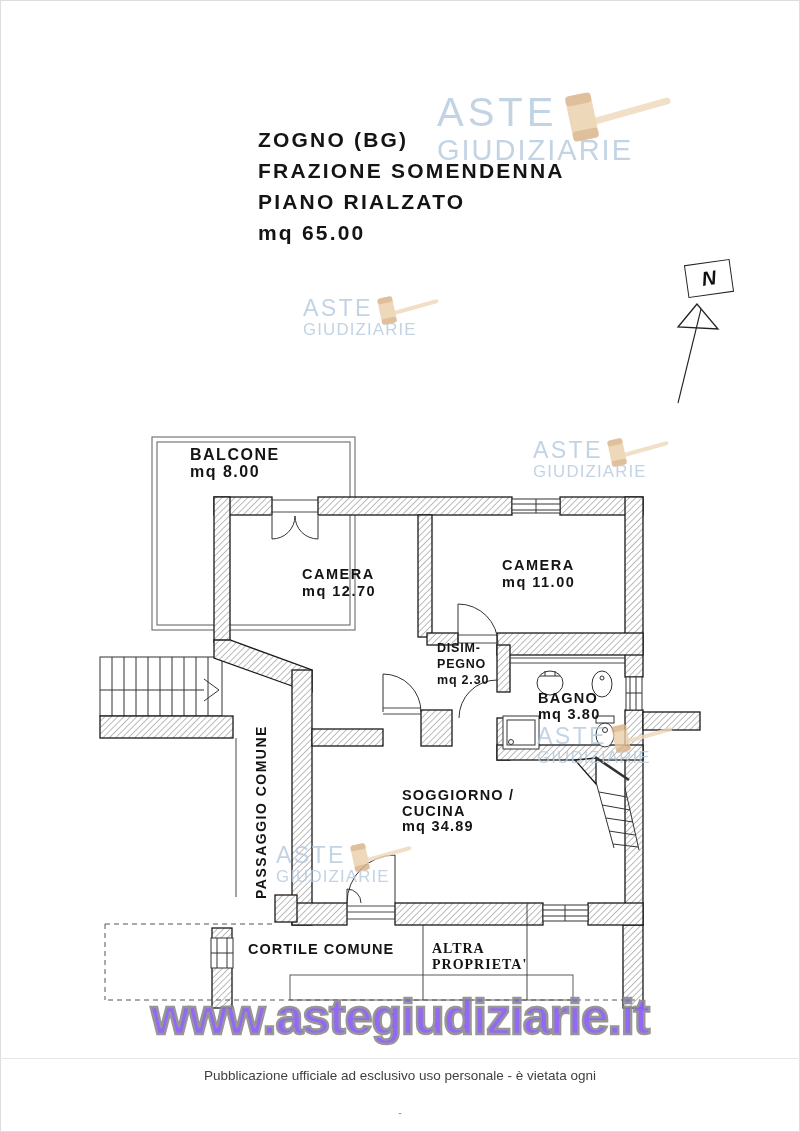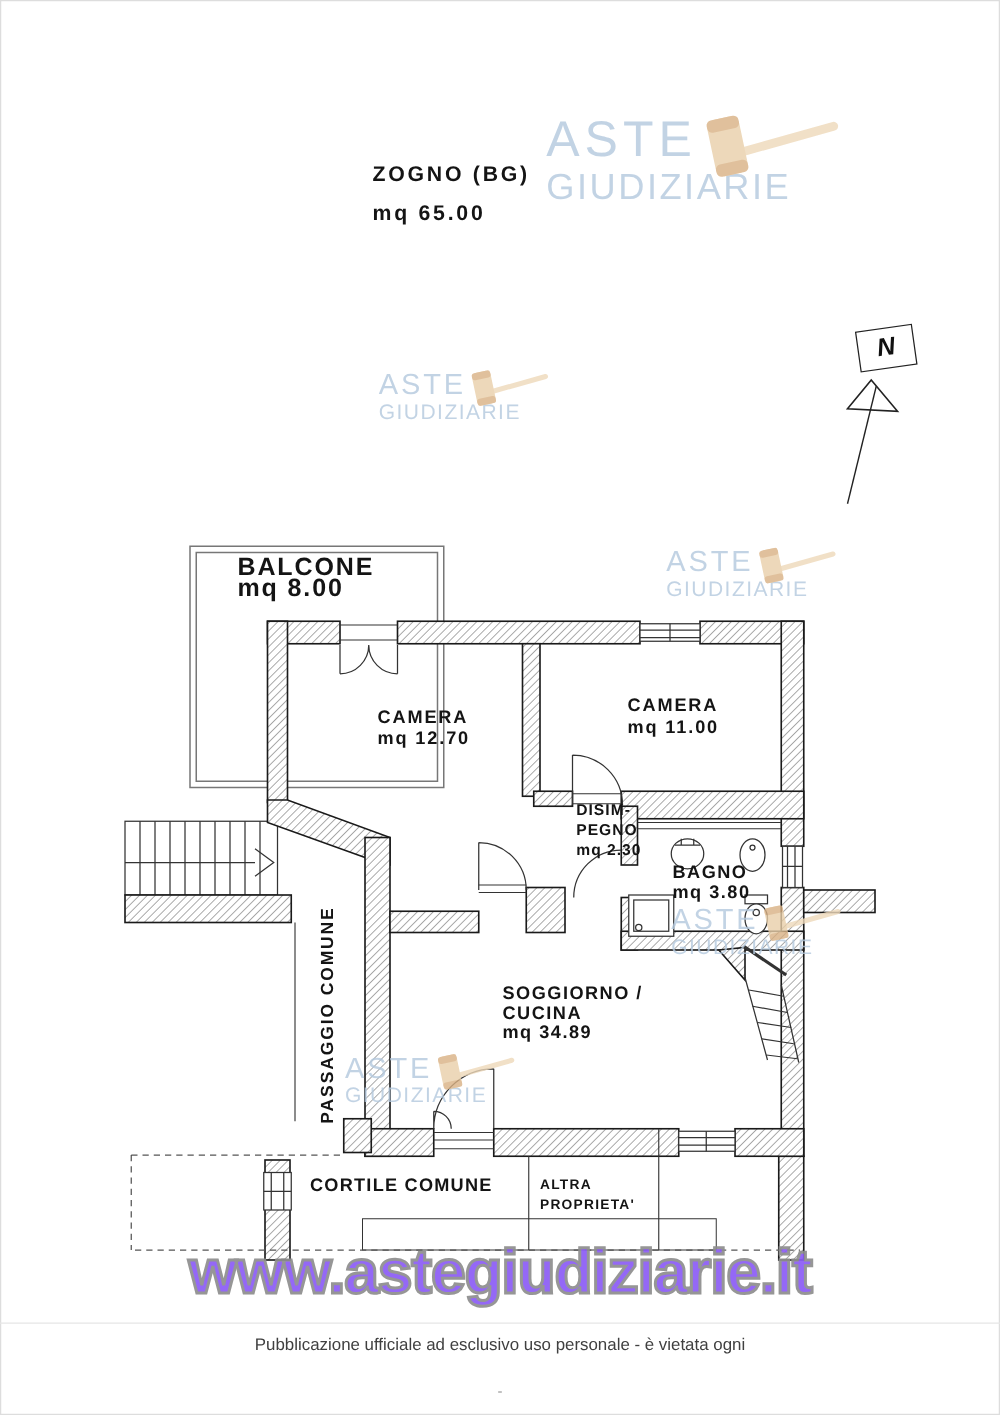--- a/index.html
+++ b/index.html
@@ -4,31 +4,31 @@
 <style>
   html,body{margin:0;padding:0;background:#fff;}
   #page{position:relative;width:800px;height:1132px;background:#fff;overflow:hidden;
         font-family:"Liberation Sans",sans-serif;box-shadow:inset 0 0 0 1px #ddd;}
   svg{display:block;}
   #plan-svg{position:absolute;left:0;top:0;z-index:1;}
 
   .lbl{position:absolute;z-index:2;font-weight:bold;color:#141414;white-space:nowrap;}
   .lbl div{white-space:nowrap;}
 
-  #header-block{left:258px;top:124px;font-size:17px;line-height:31px;letter-spacing:2.2px;margin-left:40px;}
-  #lbl-balcone{left:190px;top:446px;font-size:20px;line-height:17px;letter-spacing:1.5px;}
+  #header-block{left:258px;top:124px;font-size:21px;line-height:31px;letter-spacing:2.2px;}
+  #lbl-balcone{left:190px;top:446px;font-size:16px;line-height:17px;letter-spacing:1.5px;}
   #lbl-camera1{left:302px;top:566px;font-size:14.5px;line-height:16.5px;letter-spacing:1.5px;}
   #lbl-camera2{left:502px;top:557px;font-size:14.5px;line-height:17px;letter-spacing:1.5px;}
-  #lbl-disimpegno{left:437px;top:640px;font-size:12.5px;line-height:16px;letter-spacing:0.8px;margin-left:24px;}
+  #lbl-disimpegno{left:437px;top:640px;font-size:12.5px;line-height:16px;letter-spacing:0.8px;}
   #lbl-bagno{left:538px;top:691px;font-size:14.5px;line-height:15.5px;letter-spacing:1.2px;}
   #lbl-soggiorno{left:402px;top:788px;font-size:14.5px;line-height:15.5px;letter-spacing:1.2px;}
   #lbl-passaggio{left:261px;top:812px;transform:translate(-50%,-50%) rotate(-90deg);
                  font-size:14px;letter-spacing:1.5px;}
   #lbl-cortile{left:248px;top:941px;font-size:14.5px;letter-spacing:1px;text-align:center;}
-  #lbl-altra{left:432px;top:941px;font-size:11px;line-height:15.5px;letter-spacing:1px;}
+  #lbl-altra{left:432px;top:941px;font-size:14px;line-height:15.5px;letter-spacing:1px;font-family:Liberation Serif, serif;}
 
   #compass-box{position:absolute;z-index:2;left:686px;top:262px;width:44px;height:31px;
                border:1.4px solid #222;transform:rotate(-8deg);display:flex;
                align-items:center;justify-content:center;background:#fff;}
   #compass-box span{font-size:20px;font-weight:bold;font-style:italic;color:#111;}
 
   .logo{position:absolute;z-index:3;opacity:.8;width:260px;}
   .logo .aste{font-size:40px;line-height:40px;color:#b4c9de;letter-spacing:4px;font-weight:400;}
   .logo .giud{font-size:29px;line-height:30px;color:#b4c9de;letter-spacing:2px;font-weight:400;margin-top:3px;}
   .logo .gavel{position:absolute;left:118px;top:-4px;}
@@ -154,20 +154,22 @@
     </g>
 
     <g fill="none" stroke="#222" stroke-width="1.1">
       <path d="M678 403 L701 309"></path>
       <polygon points="697,304 678,327 718,329" stroke-width="1.3"></polygon>
     </g>
   </svg>
 
   <div class="lbl" id="header-block">
     <div>ZOGNO (BG)</div>
+    <div>FRAZIONE SOMENDENNA</div>
+    <div>PIANO RIALZATO</div>
     <div>mq 65.00</div>
   </div>
 
   <div id="compass-box">
     <span>N</span>
   </div>
 
   <div class="lbl" id="lbl-balcone">
     <div>BALCONE</div>
     <div>mq 8.00</div>

